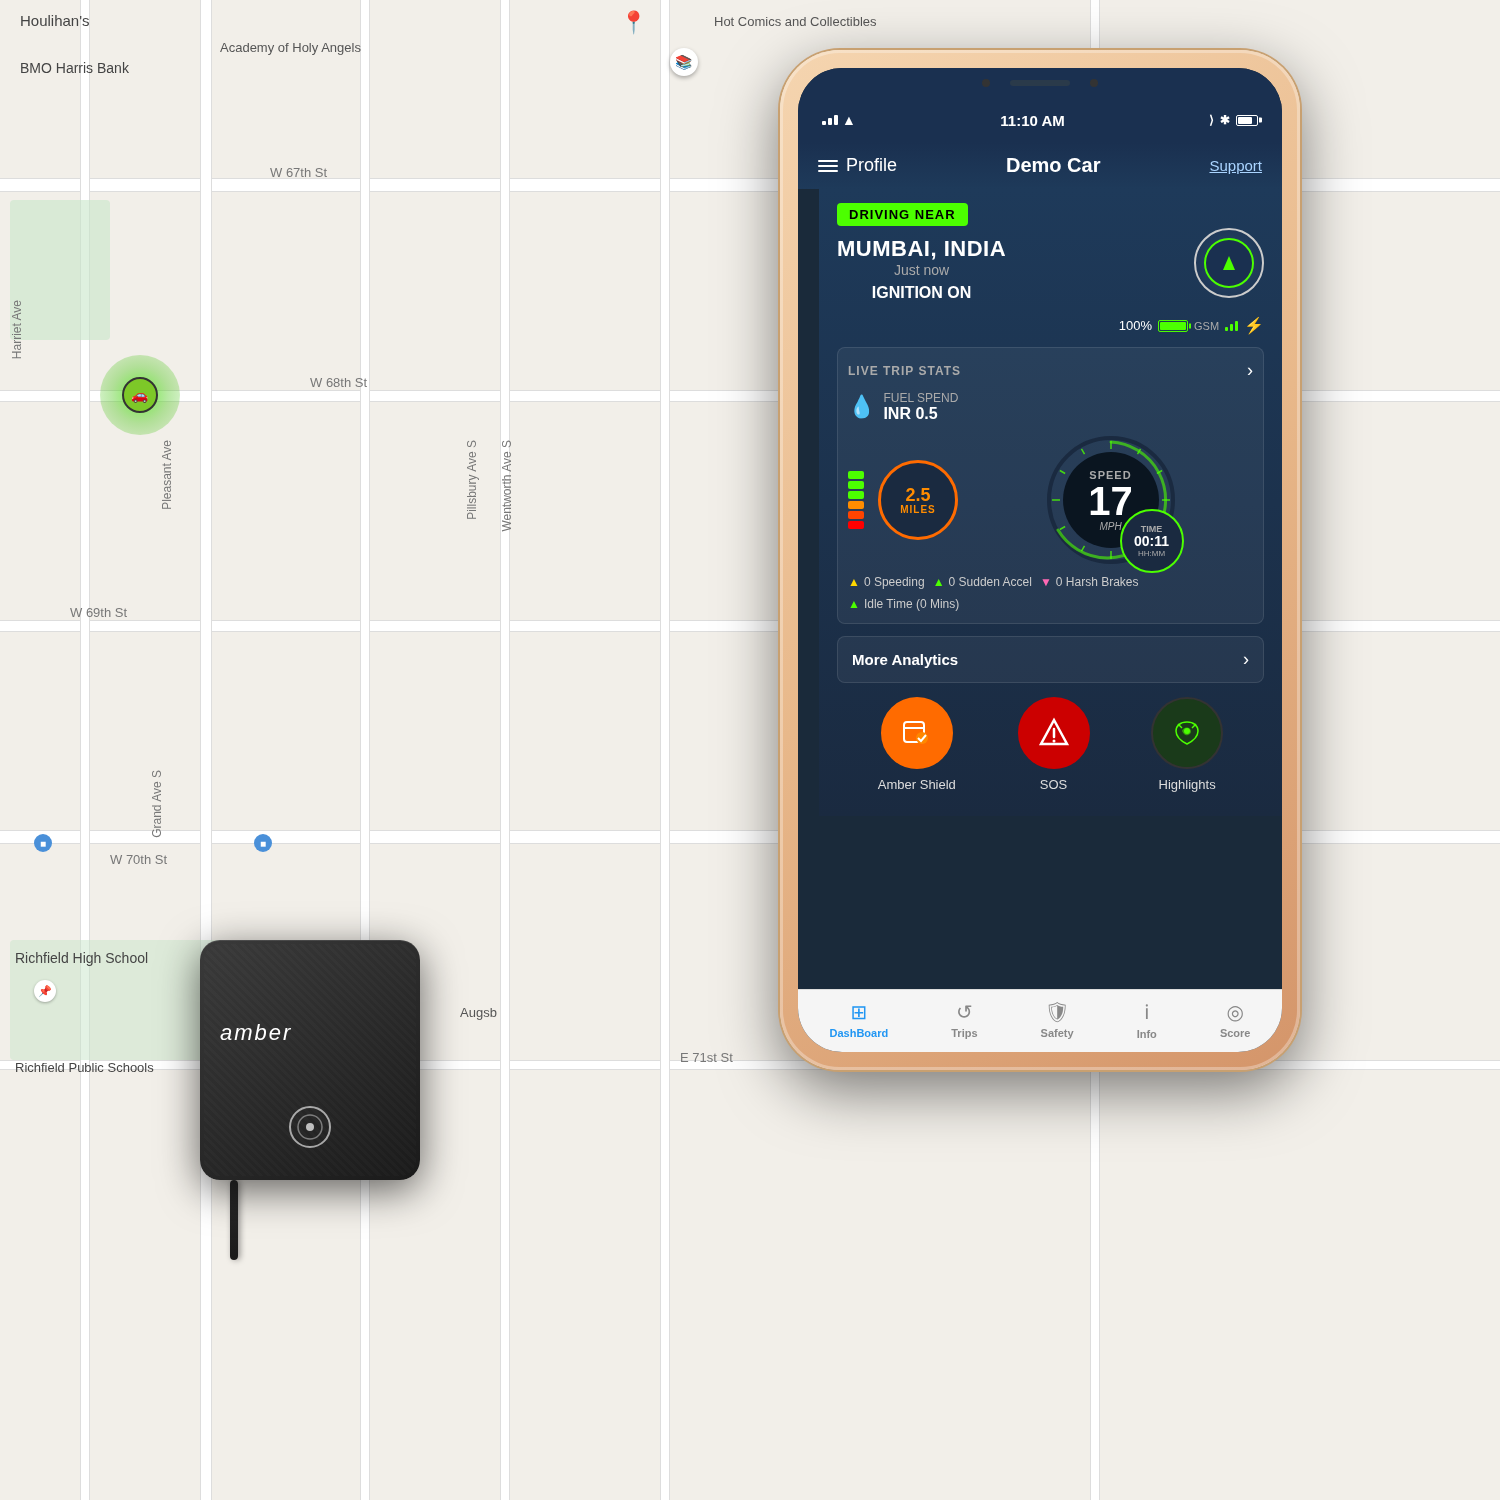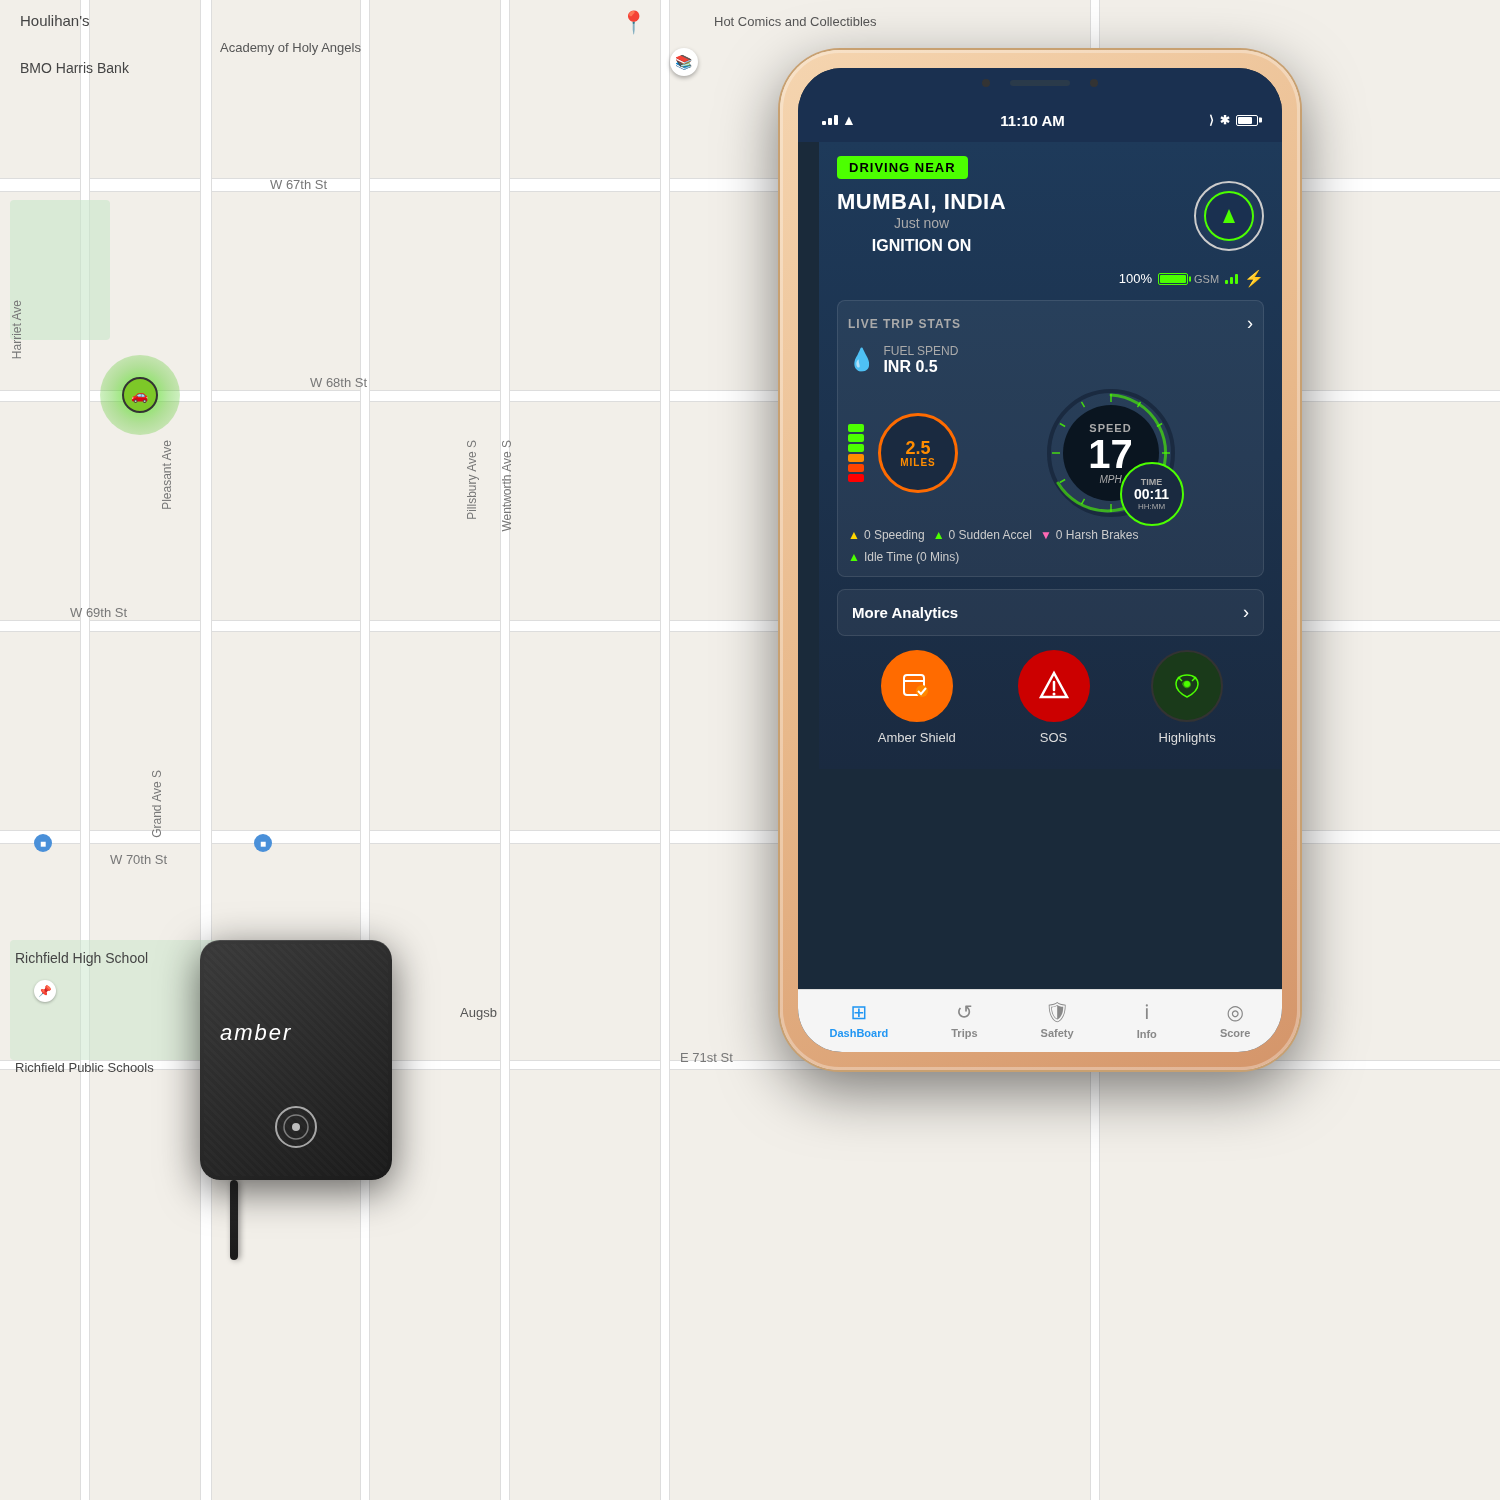--- a/index.html
+++ b/index.html
@@ -477,21 +477,21 @@
     
     .gps-device {
       position: absolute;
       bottom: 250px;
       left: 200px;
       width: 260px;
       height: 310px;
       z-index: 10;
     }
     .device-body {
-      width: 192px;
+      width: 220px;
       height: 240px;
       background: linear-gradient(145deg, #3a3a3a, #1a1a1a);
       border-radius: 20px;
       box-shadow:
         0 10px 40px rgba(0,0,0,0.6),
         inset 0 1px 0 rgba(255,255,255,0.1);
       position: relative;
       padding: 20px;
       display: flex;
       flex-direction: column;
@@ -564,21 +564,21 @@
   <div class="road-v" style="left:500px; width:10px;"></div>
   <div class="road-v" style="left:660px; width:10px;"></div>
   <div class="road-v" style="left:1090px; width:10px;"></div>
 
   <div class="map-green-area" style="left:10px; top:200px; width:100px; height:140px; opacity:0.6;"></div>
   <div class="map-green-area" style="left:10px; top:940px; width:230px; height:120px; opacity:0.5;"></div>
 
   <div class="map-label" style="left:20px; top:12px; font-size:15px; color:#444;">Houlihan's</div>
   <div class="map-label" style="left:20px; top:60px; font-size:14px; color:#444;">BMO Harris Bank</div>
   <div class="map-label" style="left:220px; top:40px; font-size:13px; color:#555;">Academy of Holy Angels</div>
-  <div class="map-label" style="left:270px; top:177px; font-size:13px; color:#777;">W 67th St</div>
+  <div class="map-label" style="left:270px; top:165px; font-size:13px; color:#777;">W 67th St</div>
   <div class="map-label" style="left:310px; top:375px; font-size:13px; color:#777;">W 68th St</div>
   <div class="map-label" style="left:70px; top:605px; font-size:13px; color:#777;">W 69th St</div>
   <div class="map-label" style="left:110px; top:852px; font-size:13px; color:#777;">W 70th St</div>
   <div class="map-label" style="left:10px; top:300px; font-size:12px; color:#777; writing-mode:vertical-rl; transform:rotate(180deg);">Harriet Ave</div>
   <div class="map-label" style="left:160px; top:440px; font-size:12px; color:#777; writing-mode:vertical-rl; transform:rotate(180deg);">Pleasant Ave</div>
   <div class="map-label" style="left:15px; top:950px; font-size:14px; color:#444;">Richfield High School</div>
   <div class="map-label" style="left:15px; top:1060px; font-size:13px; color:#444;">Richfield Public Schools</div>
   <div class="map-label" style="left:1020px; top:820px; font-size:13px; color:#777;">E 70th St</div>
   <div class="map-label" style="left:680px; top:1050px; font-size:13px; color:#777;">E 71st St</div>
   <div class="map-label" style="left:670px; top:14px; font-size:13px; color:#555;padding-left:44px;">Hot Comics and Collectibles</div>
@@ -640,20 +640,32 @@
           <span>11:10 AM</span>
           <div class="status-right">
             <span>⟩</span>
             <span>✱</span>
             <div class="battery-icon">
               <div class="battery-fill"></div>
             </div>
           </div>
         </div>
 
+        <div class="app-header">
+          <div class="header-left">
+            <div class="hamburger">
+              <div class="ham-line"></div>
+              <div class="ham-line"></div>
+              <div class="ham-line"></div>
+            </div>
+            <span class="header-profile">Profile</span>
+          </div>
+          <span class="header-title">Demo Car</span>
+          <span class="header-support">Support</span>
+        </div>
 
         <div class="app-scroll">
           <div class="app-content">
 
             
             <div class="driving-badge">DRIVING NEAR</div>
 
             
             <div class="location-row">
               <div>

